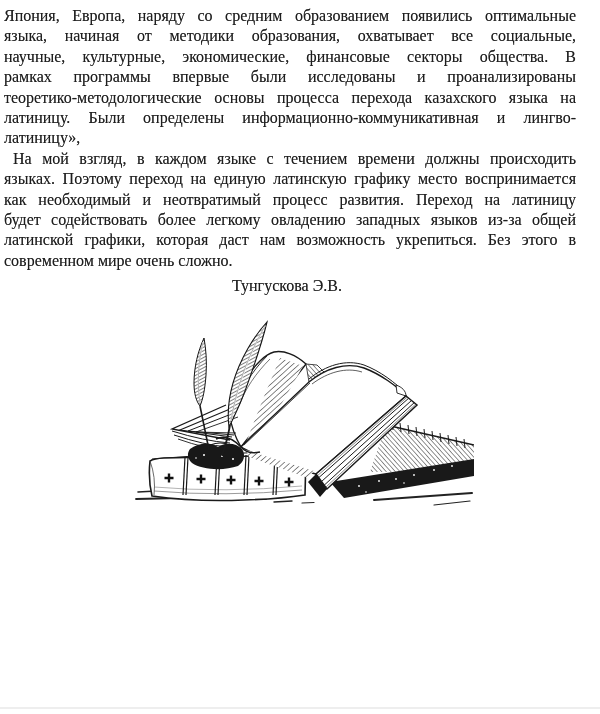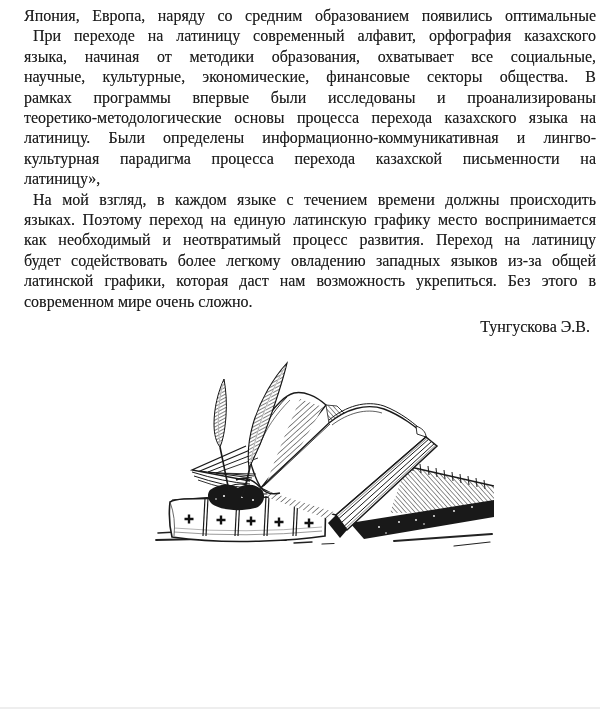--- a/index.html
+++ b/index.html
@@ -4,41 +4,41 @@
 <style>
   html,body{margin:0;padding:0;}
   body{
     width:600px;height:714px;
     background:#ffffff;
     overflow:hidden;
     position:relative;
     font-family:"Liberation Serif","DejaVu Serif",serif;
   }
   .page{
-    position:absolute;left:24px;top:6px;width:572px;
+    position:absolute;left:4px;top:6px;width:572px;
     color:#1e1e1e;
     font-size:16px;
     text-shadow:0 0 0.5px rgba(30,30,30,0.55);
   }
   .para{margin:0;}
   .para.gap{margin-top:0;}
   .line{
     line-height:20.4px;
     text-align:justify;
     text-align-last:justify;
     white-space:nowrap;
   }
   .line.end{
     text-align-last:left;
   }
   .line.indent{padding-left:9px;}
   .signature{
     margin-top:5px;
     line-height:20.4px;
-    text-align:right;
+    text-align:center;
     padding-right:6px;
   }
   .art{
     margin-top:12px;
     margin-left:130px;
     width:340px;height:200px;
   }
   .scan-edge{
     position:absolute;left:0;top:707px;width:600px;height:2px;
     background:#eeeeee;
@@ -47,27 +47,25 @@
 </head>
 <body>
 
 <div class="page">
 
   <div class="para">
     <div class="line">Япония, Европа, наряду со средним образованием появились оптимальные</div>
   </div>
 
   <div class="para">
-    <div class="line indent">При переходе на латиницу современный алфавит, орфография казахского</div>
     <div class="line">языка, начиная от методики образования, охватывает все социальные,</div>
     <div class="line">научные, культурные, экономические, финансовые секторы общества. В</div>
     <div class="line">рамках программы впервые были исследованы и проанализированы</div>
     <div class="line">теоретико-методологические основы процесса перехода казахского языка на</div>
     <div class="line">латиницу. Были определены информационно-коммуникативная и лингво-</div>
-    <div class="line">культурная парадигма процесса перехода казахской письменности на</div>
     <div class="line end">латиницу»,</div>
   </div>
 
   <div class="para gap">
     <div class="line indent">На мой взгляд, в каждом языке с течением времени должны происходить</div>
     <div class="line">языках. Поэтому переход на единую латинскую графику место воспринимается</div>
     <div class="line">как необходимый и неотвратимый процесс развития. Переход на латиницу</div>
     <div class="line">будет содействовать более легкому овладению западных языков из-за общей</div>
     <div class="line">латинской графики, которая даст нам возможность укрепиться. Без этого в</div>
     <div class="line end">современном мире очень сложно.</div>

